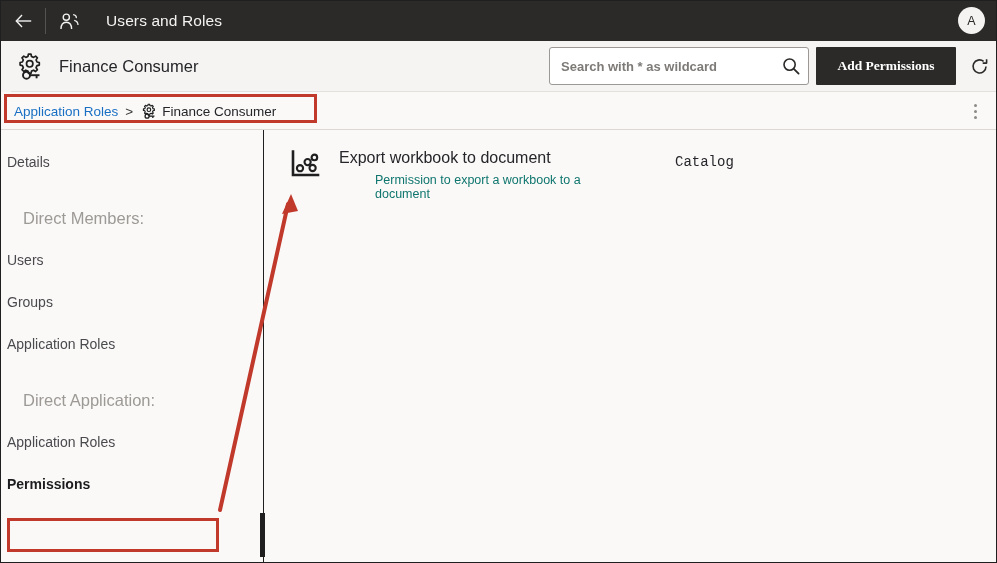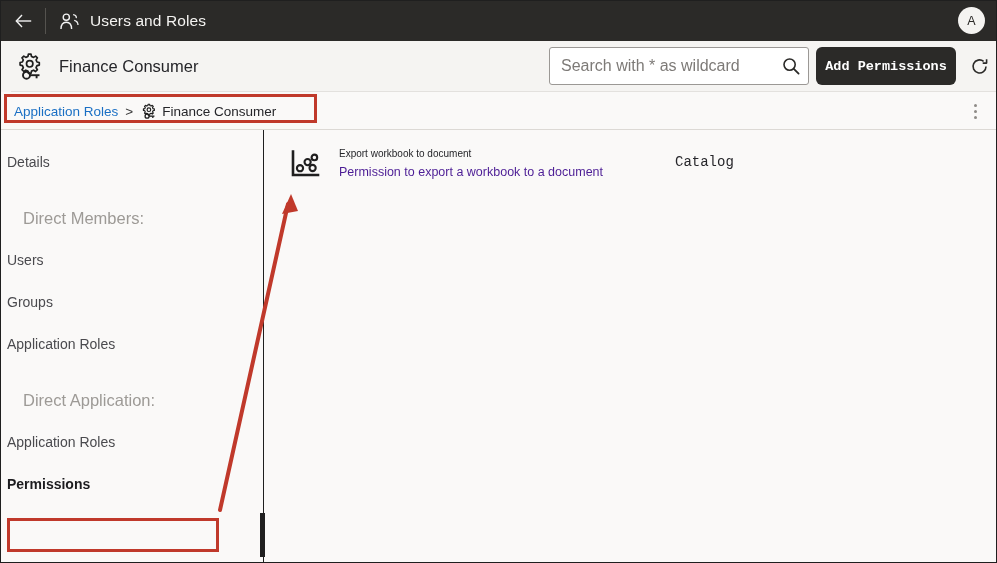--- a/index.html
+++ b/index.html
@@ -26,21 +26,21 @@
   .back-btn {
     width: 44px; height: 40px;
     display: flex; align-items: center; justify-content: center;
     color: #f2f2f2; font-size: 17px; line-height: 1;
     cursor: pointer;
   }
   .topbar-sep {
     width: 1px; height: 26px; background: #55534f;
   }
   .topbar-title-wrap {
-    display: flex; align-items: center; gap: 11px;
+    display: flex; align-items: center; gap: 27px;
     margin-left: 14px;
   }
   .people-icon { display: block; }
   .topbar-title {
     color: #f4f3f1; font-size: 15.5px; letter-spacing: .1px;
   }
   .avatar {
     position: absolute; right: 11px; top: 6px;
     width: 27px; height: 27px; border-radius: 50%;
     background: #f4f3f1; color: #2b2a28;
@@ -64,35 +64,36 @@
   }
   .search-box {
     position: absolute; left: 548px; top: 46px;
     width: 260px; height: 38px;
     background: #ffffff; border: 1px solid #9b9895; border-radius: 3px;
     display: flex; align-items: center;
   }
   .search-input {
     flex: 1; border: 0; outline: none; background: transparent;
     font-family: "Liberation Sans", sans-serif;
-    font-size: 16px; color: #be185d;
+    font-size: 13px; color: #be185d;
     padding: 0 4px 0 11px;
+    font-weight: bold;
   }
   .search-input::placeholder { color: #7d7a77; }
   .search-icon-btn {
     width: 34px; height: 100%;
     display: flex; align-items: center; justify-content: center;
     cursor: pointer;
   }
   .add-btn {
     position: absolute; left: 815px; top: 46px;
     width: 140px; height: 38px;
     background: #2b2a28; color: #ffffff;
-    border: 0; border-radius: 6px;
-    font-family: Liberation Mono, monospace;
+    border: 0; border-radius: 1px;
+    font-family: Liberation Serif, serif;
     font-size: 13.5px; font-weight: bold;
     cursor: pointer;
   }
   .refresh-btn {
     position: absolute; left: 966px; top: 53px;
     width: 24px; height: 24px;
     display: flex; align-items: center; justify-content: center;
     cursor: pointer;
   }
 
@@ -153,22 +154,22 @@
   .content {
     position: absolute; left: 264px; top: 129px;
     right: 0; height: 434px; background: #faf9f8;
   }
   .perm-row {
     display: flex; align-items: flex-start;
     padding: 17px 0 0 26px;
   }
   .perm-icon { flex: 0 0 auto; margin-top: 3px; }
   .perm-text { margin-left: 18px; width: 300px; }
-  .perm-title { font-size: 10px; color: #26262a; line-height: 1.35; }
-  .perm-sub { font-size: 12.5px; color: #4c1d95; margin-top: 4px; }
+  .perm-title { font-size: 16px; color: #26262a; line-height: 1.35; }
+  .perm-sub { font-size: 12.5px; color: #0f766e; margin-top: 4px; margin-left: 36px; }
   .perm-scope {
     margin-left: 36px; font-size: 14px; color: #26262a; padding-top: 7px; font-family: Liberation Mono, monospace;
   }
 
   
   .anno-box {
     position: absolute; border: 3px solid #c0392b;
     pointer-events: none;
   }
   #anno-crumb { left: 3px; top: 93px; width: 313px; height: 29px; }

